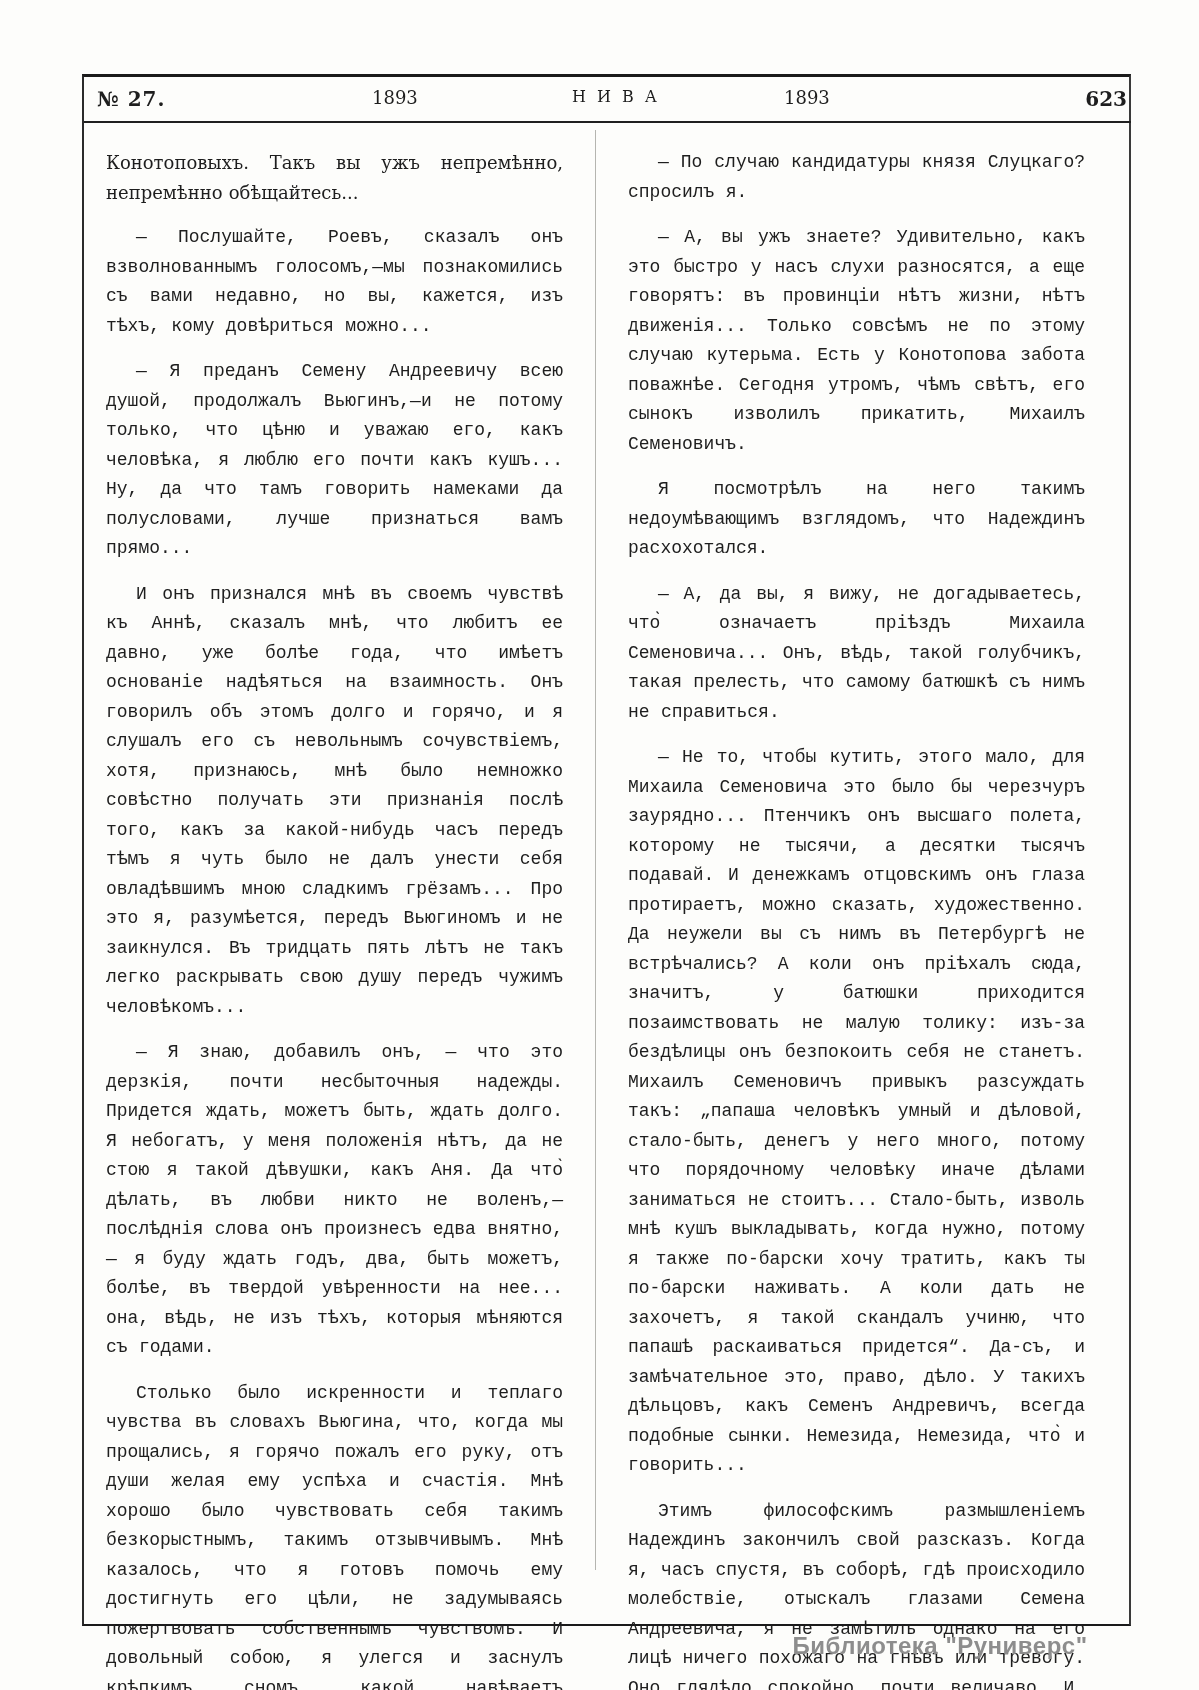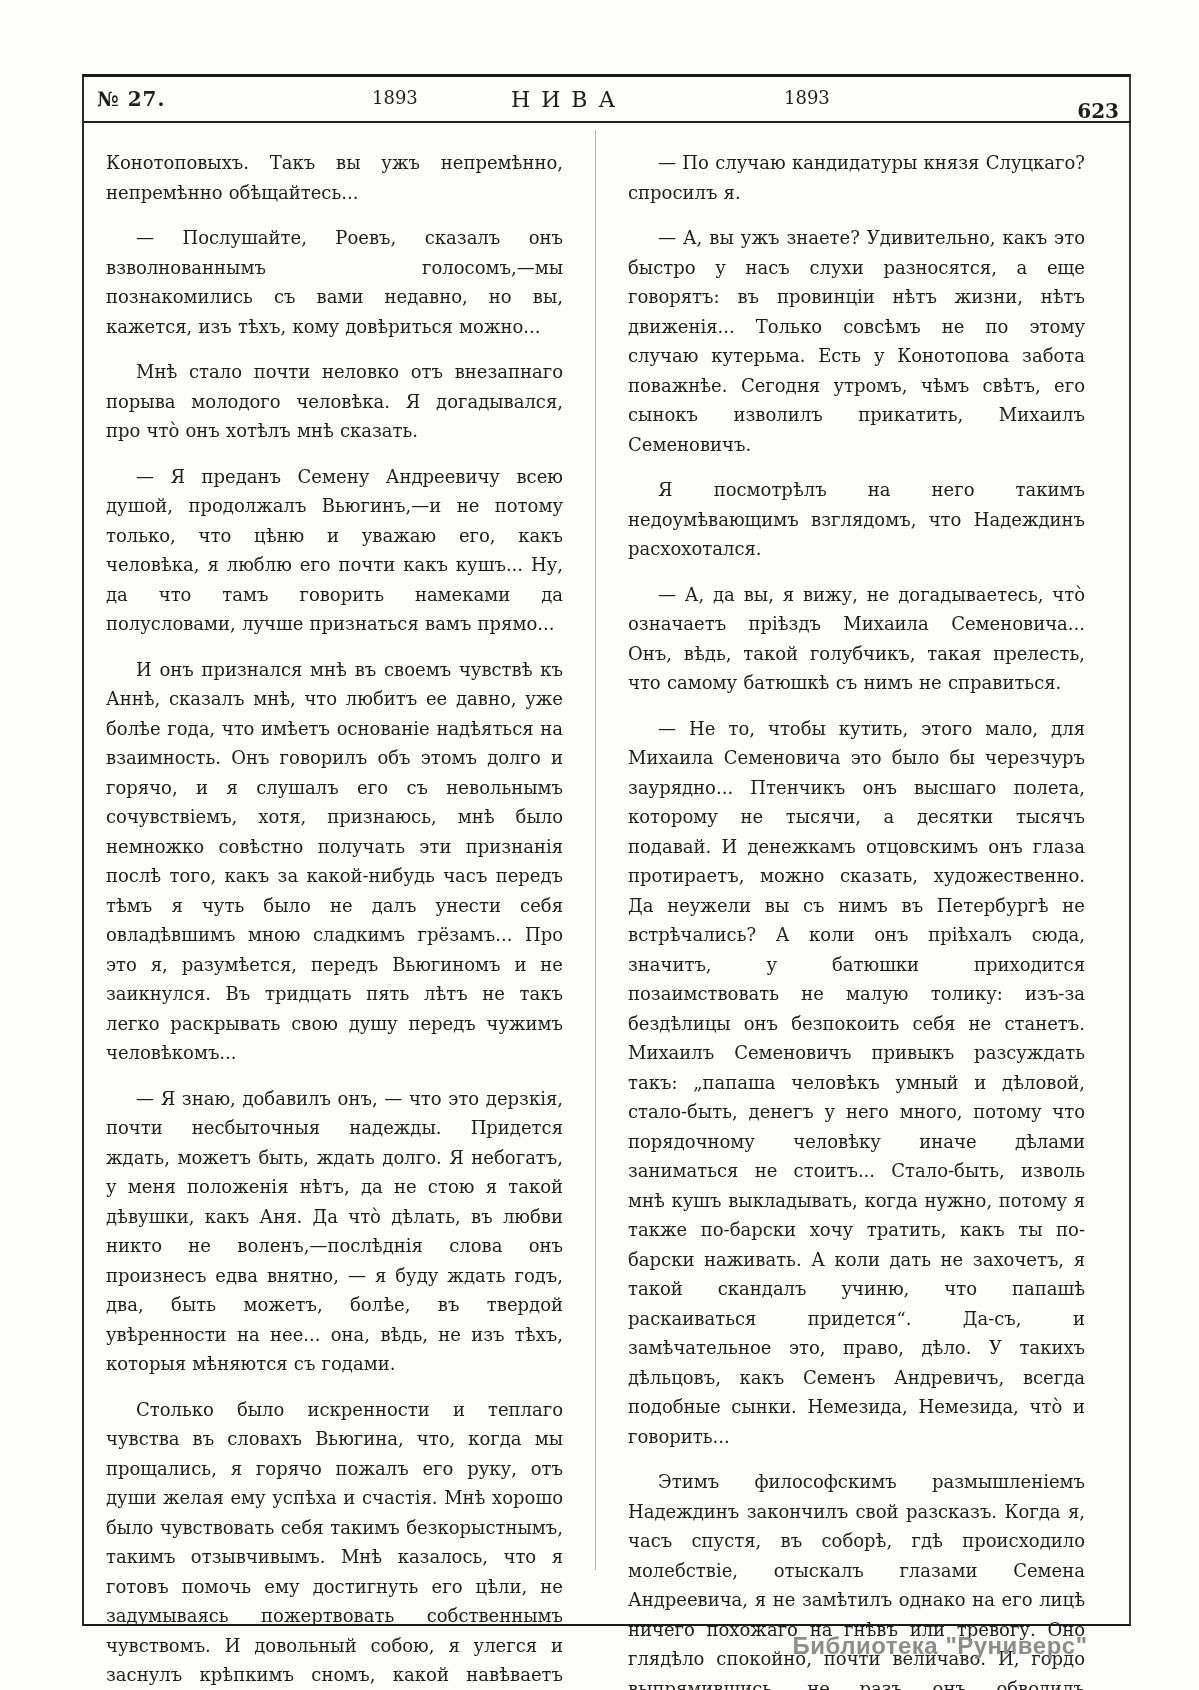--- a/index.html
+++ b/index.html
@@ -24,23 +24,23 @@
     box-sizing: border-box;
   }
   .header-band {
     position: absolute;
     left: 84px; top: 77px;
     width: 1047px; height: 45px;
   }
   .header-band .h-item { position: absolute; top: 10px; white-space: nowrap; }
   .issue   { left: 13px;  font-size: 20px; font-weight: bold; letter-spacing: 1px; }
   .yearL   { left: 288px; font-size: 18px; }
-  .mag     { left: 416px; width: 190px; font-size: 22px; letter-spacing: 11px; padding-left: 11px; }
+  .mag     { left: 430px; width: 190px; text-align: center; font-size: 16px; letter-spacing: 11px; padding-left: 11px; }
   .yearR   { left: 700px; font-size: 18px; }
-  .pageno  { right: 12px; font-size: 20px; font-weight: bold; margin-top: 12px; }
+  .pageno  { right: 4px; font-size: 20px; font-weight: bold; }
   .header-rule {
     position: absolute;
     left: 84px; top: 121px;
     width: 1047px; height: 2px;
     background: #202020;
   }
   .column {
     position: absolute;
     top: 132px;
     width: 489px;
@@ -51,21 +51,21 @@
   }
   .col-left  { left: 90px;  }
   .col-right { left: 612px; }
   .col-divider {
     position: absolute;
     left: 595px; top: 130px;
     width: 1px; height: 1440px;
     background: #b5b5b0;
   }
   .para { margin: 16px; }
-  .para.indent { text-indent: 30px; }
+  .para.indent { text-indent: 30px; font-family: Liberation Mono, monospace; }
   .heading {
     text-align: center;
     text-indent: 0;
     font-size: 19px;
     letter-spacing: 1.5px;
     padding: 15px 0 13px 0;
   }
   .watermark {
     position: absolute;
     left: 760px; top: 1632px;
@@ -90,21 +90,20 @@
   <span class="h-item yearR">1893</span>
   <span class="h-item pageno">623</span>
 </div>
 <div class="header-rule"></div>
 
 <div class="col-divider"></div>
 
 <div class="column col-left">
     <p class="para">Конотоповыхъ. Такъ вы ужъ непремѣнно, непремѣнно обѣщайтесь...</p>
     <p class="para indent">— Послушайте, Роевъ, сказалъ онъ взволнованнымъ голосомъ,—мы познакомились съ вами недавно, но вы, кажется, изъ тѣхъ, кому довѣриться можно...</p>
-    <p class="para indent">Мнѣ стало почти неловко отъ внезапнаго порыва молодого человѣка. Я догадывался, про что̀ онъ хотѣлъ мнѣ сказать.</p>
     <p class="para indent">— Я преданъ Семену Андреевичу всею душой, продолжалъ Вьюгинъ,—и не потому только, что цѣню и уважаю его, какъ человѣка, я люблю его почти какъ кушъ... Ну, да что тамъ говорить намеками да полусловами, лучше признаться вамъ прямо...</p>
     <p class="para indent">И онъ признался мнѣ въ своемъ чувствѣ къ Аннѣ, сказалъ мнѣ, что любитъ ее давно, уже болѣе года, что имѣетъ основаніе надѣяться на взаимность. Онъ говорилъ объ этомъ долго и горячо, и я слушалъ его съ невольнымъ сочувствіемъ, хотя, признаюсь, мнѣ было немножко совѣстно получать эти признанія послѣ того, какъ за какой-нибудь часъ передъ тѣмъ я чуть было не далъ унести себя овладѣвшимъ мною сладкимъ грёзамъ... Про это я, разумѣется, передъ Вьюгиномъ и не заикнулся. Въ тридцать пять лѣтъ не такъ легко раскрывать свою душу передъ чужимъ человѣкомъ...</p>
     <p class="para indent">— Я знаю, добавилъ онъ, — что это дерзкія, почти несбыточныя надежды. Придется ждать, можетъ быть, ждать долго. Я небогатъ, у меня положенія нѣтъ, да не стою я такой дѣвушки, какъ Аня. Да что̀ дѣлать, въ любви никто не воленъ,—послѣднія слова онъ произнесъ едва внятно, — я буду ждать годъ, два, быть можетъ, болѣе, въ твердой увѣренности на нее... она, вѣдь, не изъ тѣхъ, которыя мѣняются съ годами.</p>
     <p class="para indent">Столько было искренности и теплаго чувства въ словахъ Вьюгина, что, когда мы прощались, я горячо пожалъ его руку, отъ души желая ему успѣха и счастія. Мнѣ хорошо было чувствовать себя такимъ безкорыстнымъ, такимъ отзывчивымъ. Мнѣ казалось, что я готовъ помочь ему достигнуть его цѣли, не задумываясь пожертвовать собственнымъ чувствомъ. И довольный собою, я улегся и заснулъ крѣпкимъ сномъ, какой навѣваетъ удовлетворенная совѣсть.</p>
     <p class="para heading">IX.</p>
   </div>
 <div class="column col-right">
     <p class="para indent">— По случаю кандидатуры князя Слуцкаго? спросилъ я.</p>
     <p class="para indent">— А, вы ужъ знаете? Удивительно, какъ это быстро у насъ слухи разносятся, а еще говорятъ: въ провинціи нѣтъ жизни, нѣтъ движенія... Только совсѣмъ не по этому случаю кутерьма. Есть у Конотопова забота поважнѣе. Сегодня утромъ, чѣмъ свѣтъ, его сынокъ изволилъ прикатить, Михаилъ Семеновичъ.</p>
     <p class="para indent">Я посмотрѣлъ на него такимъ недоумѣвающимъ взглядомъ, что Надеждинъ расхохотался.</p>

